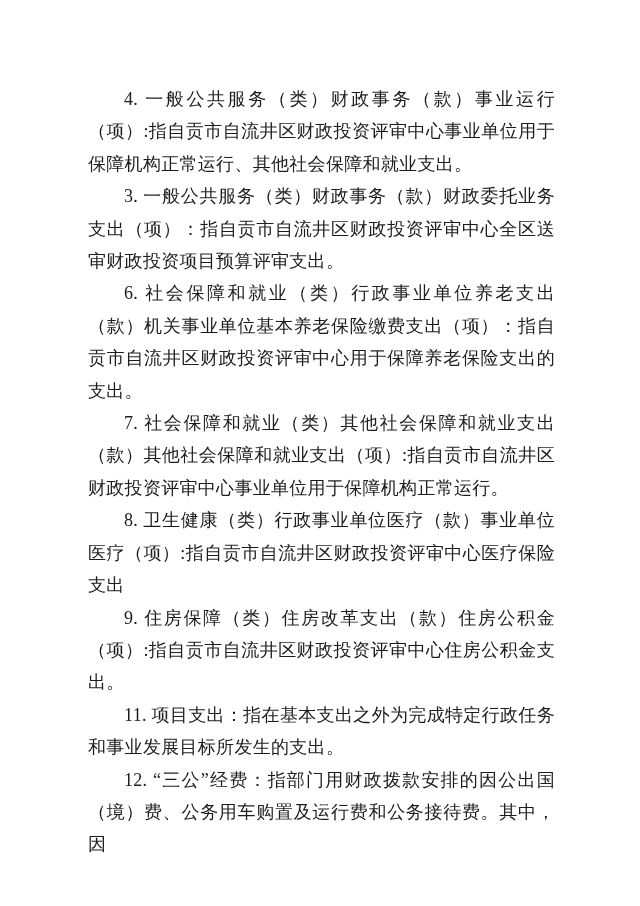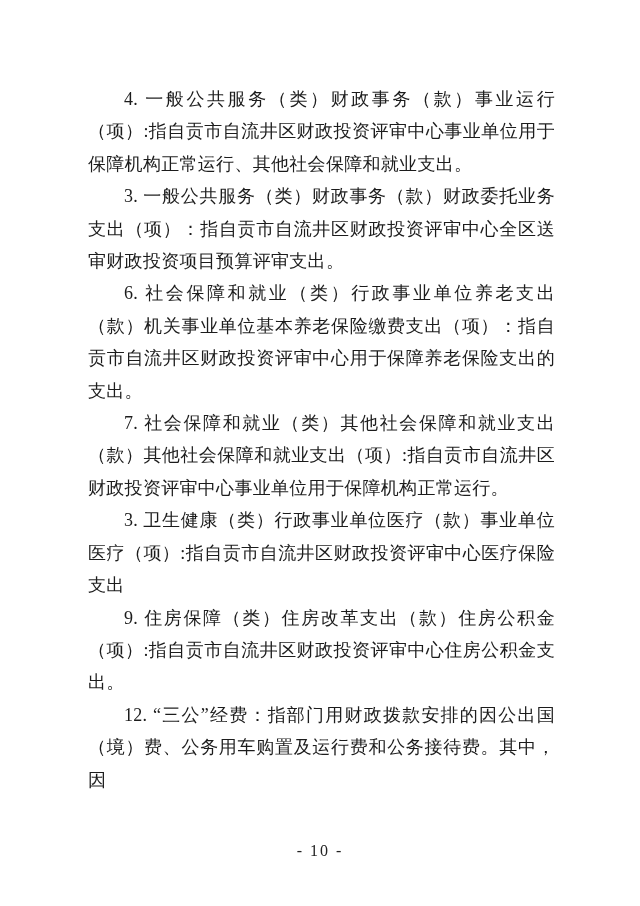--- a/index.html
+++ b/index.html
@@ -47,18 +47,18 @@
 </style>
 </head>
 <body>
 
 <div class="page">
   <main class="content" id="doc-body">
       <p><span>4. 一般公共服务（类）财政事务（款）事业运行（项）:指</span><b>自贡市自流井区财政投资评审中心</b><span>事业单位用于保障机构正常运行、其他社会保障和就业支出。</span></p>
       <p><span>3. 一般公共服务（类）财政事务（款）财政委托业务支出（项）：指</span><b>自贡市自流井区财政投资评审中心</b><span>全区送审财政投资项目预算评审支出。</span></p>
       <p><span>6. 社会保障和就业（类）行政事业单位养老支出（款）机关事业单位基本养老保险缴费支出（项）：指</span><b>自贡市自流井区财政投资评审中心</b><span>用于保障养老保险支出的支出。</span></p>
       <p><span>7. 社会保障和就业（类）其他社会保障和就业支出（款）其他社会保障和就业支出（项）:指</span><b>自贡市自流井区财政投资评审中心</b><span>事业单位用于保障机构正常运行。</span></p>
-      <p><span>3. 卫生健康（类）行政事业单位医疗（款）事业单位医疗（项）:指</span><b>自贡市自流井区财政投资评审中心</b><span>医疗保险支出</span></p>
+      <p><span>8. 卫生健康（类）行政事业单位医疗（款）事业单位医疗（项）:指</span><b>自贡市自流井区财政投资评审中心</b><span>医疗保险支出</span></p>
       <p><span>9. 住房保障（类）住房改革支出（款）住房公积金（项）:指</span><b>自贡市自流井区财政投资评审中心</b><span>住房公积金支出。</span></p>
+      <p><span>11. 项目支出：指在基本支出之外为完成特定行政任务和事业发展目标所发生的支出。</span></p>
       <p><span>12. “三公”经费：指部门用财政拨款安排的因公出国（境）费、公务用车购置及运行费和公务接待费。其中，因</span></p>
     </main>
-  <div class="footer">- 10 -</div>
 </div>
 
 </body></html>

